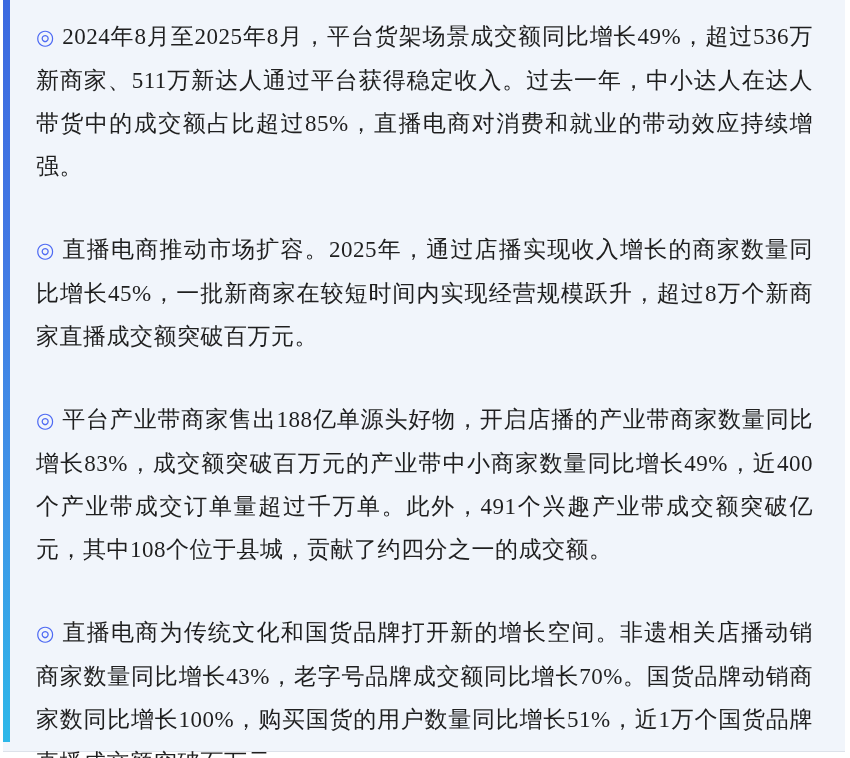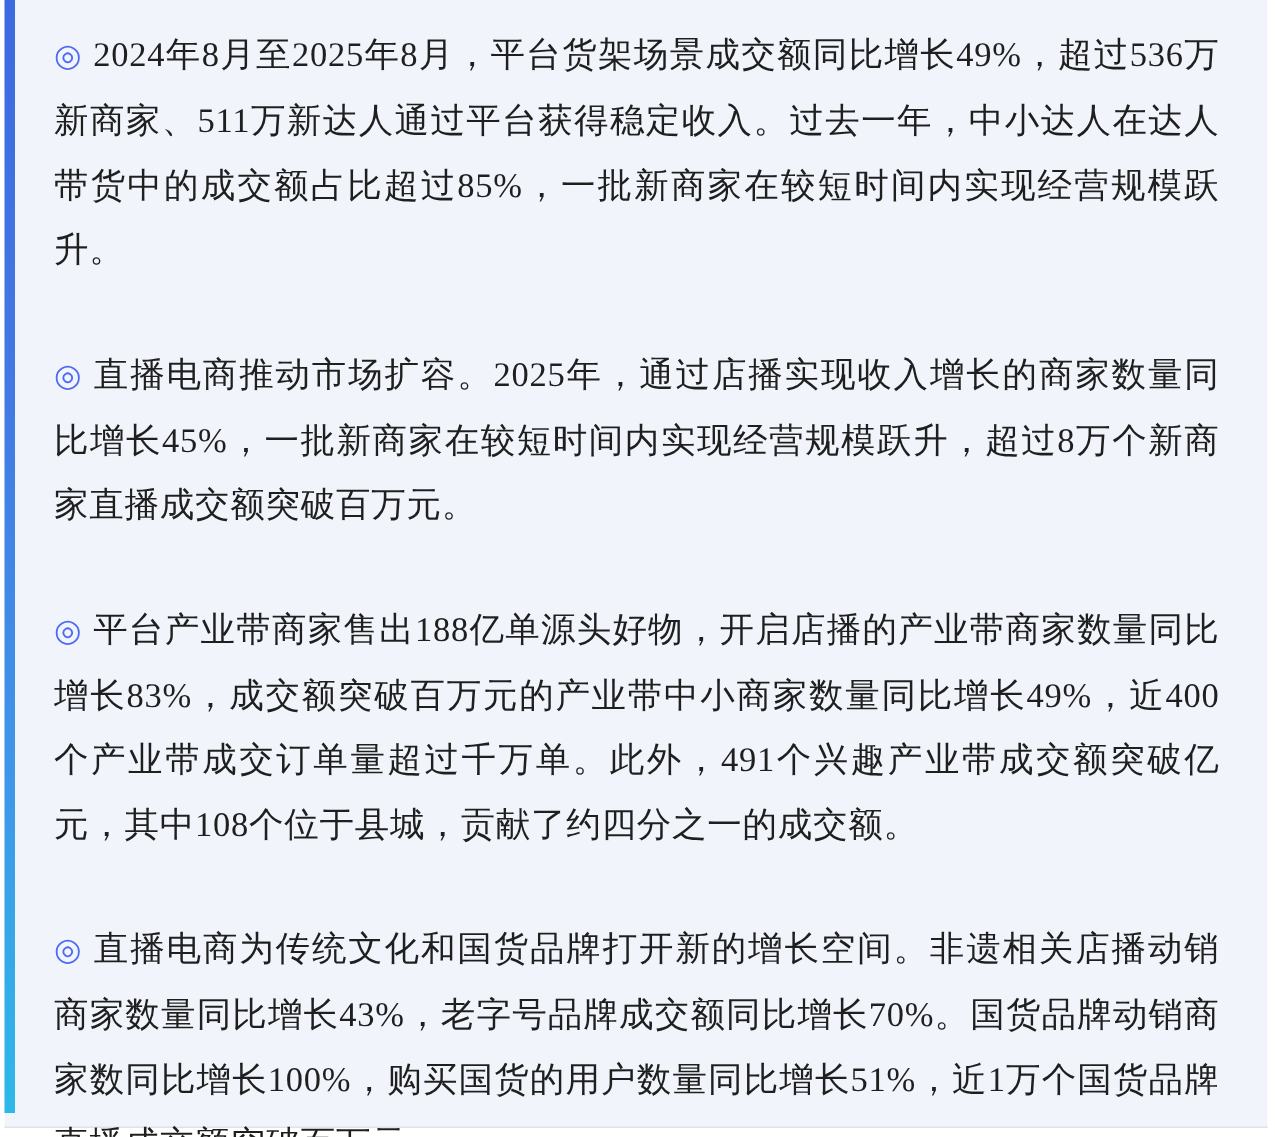--- a/index.html
+++ b/index.html
@@ -54,21 +54,21 @@
     font-size: 21px;
   }
 </style>
 </head>
 <body>
 
 <div class="page">
   <div class="accent-bar"></div>
   <div class="sheet">
 
-    <p class="para"><span class="bullet">◎</span><span>2024年8月至2025年8月，平台货架场景成交额同比增长49%，超过536万新商家、511万新达人通过平台获得稳定收入。过去一年，中小达人在达人带货中的成交额占比超过85%，一批新商家在较短时间内实现经营规模跃升。</span></p>
+    <p class="para"><span class="bullet">◎</span><span>2024年8月至2025年8月，平台货架场景成交额同比增长49%，超过536万新商家、511万新达人通过平台获得稳定收入。过去一年，中小达人在达人带货中的成交额占比超过85%，直播电商对消费和就业的带动效应持续增强。</span></p>
 
     <p class="para"><span class="bullet">◎</span><span>直播电商推动市场扩容。2025年，通过店播实现收入增长的商家数量同比增长45%，一批新商家在较短时间内实现经营规模跃升，超过8万个新商家直播成交额突破百万元。</span></p>
 
     <p class="para"><span class="bullet">◎</span><span>平台产业带商家售出188亿单源头好物，开启店播的产业带商家数量同比增长83%，成交额突破百万元的产业带中小商家数量同比增长49%，近400个产业带成交订单量超过千万单。此外，491个兴趣产业带成交额突破亿元，其中108个位于县城，贡献了约四分之一的成交额。</span></p>
 
     <p class="para"><span class="bullet">◎</span><span>直播电商为传统文化和国货品牌打开新的增长空间。非遗相关店播动销商家数量同比增长43%，老字号品牌成交额同比增长70%。国货品牌动销商家数同比增长100%，购买国货的用户数量同比增长51%，近1万个国货品牌直播成交额突破百万元。</span></p>
 
   </div>
 </div>
 

